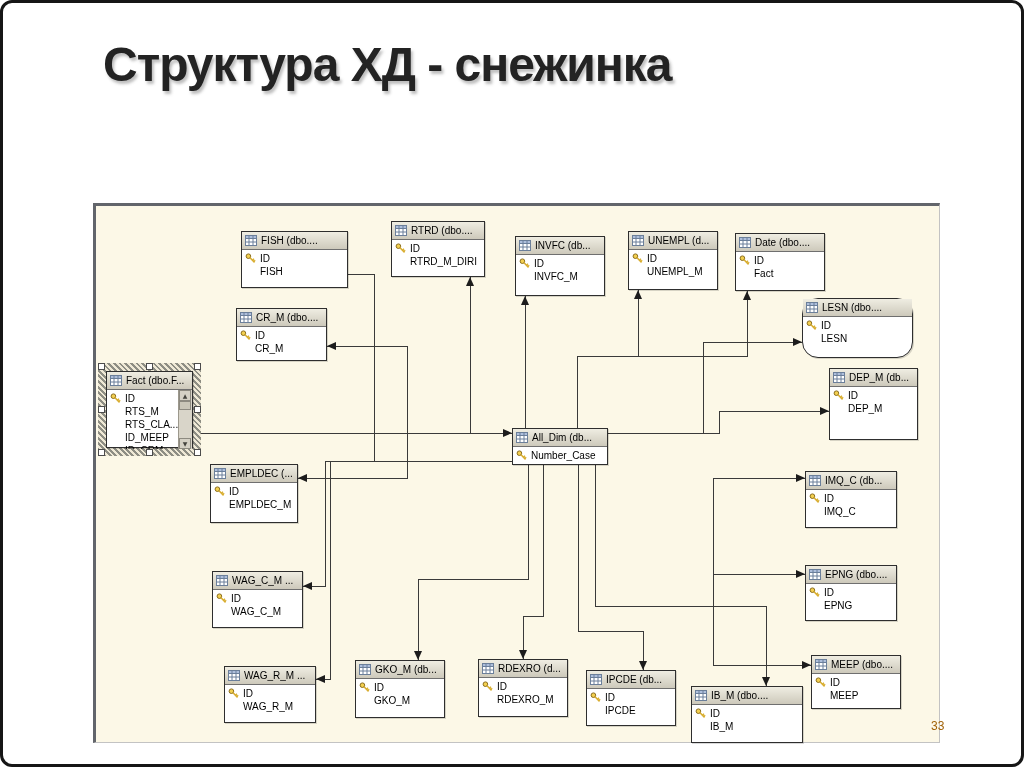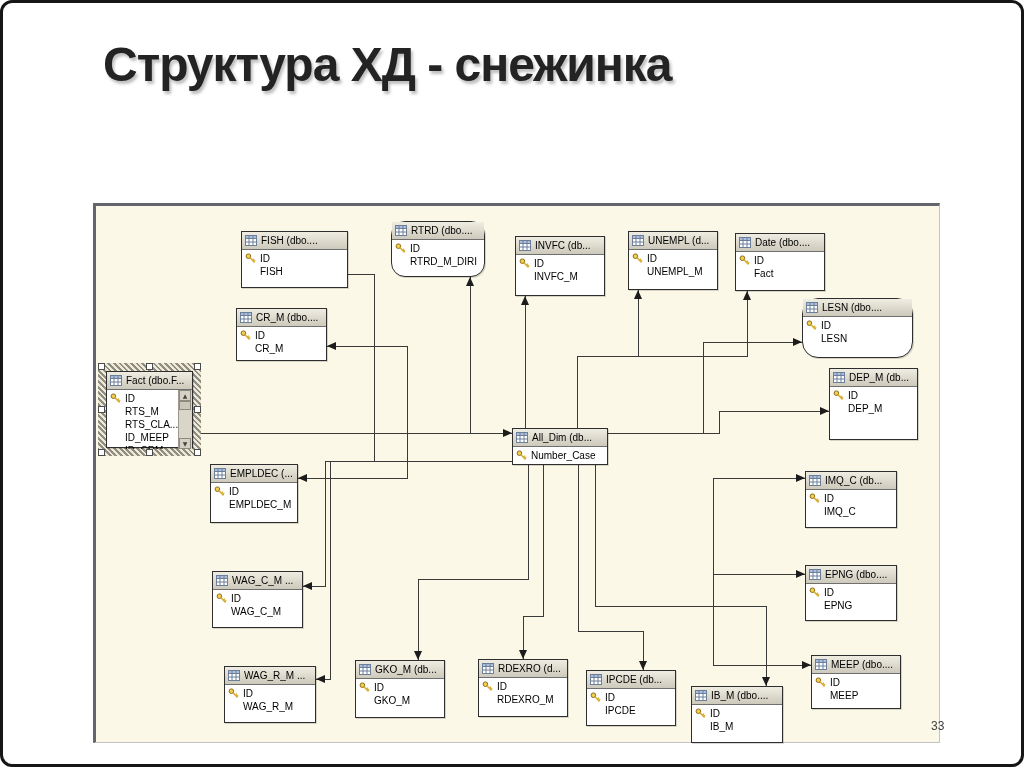--- a/index.html
+++ b/index.html
@@ -4,21 +4,21 @@
 <style>
   html,body{margin:0;padding:0;background:#ffffff;}
   #slide{position:relative;width:1024px;height:767px;background:#ffffff;border:3px solid #161616;
          border-radius:12px;box-sizing:border-box;overflow:hidden;
          font-family:"Liberation Sans",sans-serif;}
   .title{position:absolute;left:100px;top:34px;margin:0;font-size:48px;font-weight:bold;color:#232323;
          letter-spacing:-1px;text-shadow:2px 3px 3px rgba(110,110,110,0.45);white-space:nowrap;}
   #panel{position:absolute;left:90px;top:200px;width:847px;height:540px;background:#fcf8e7;
          border-top:3px solid #62656b;border-left:3px solid #62656b;
          border-right:1px solid #c3c3c3;border-bottom:1px solid #c3c3c3;box-sizing:border-box;z-index:0;}
-  .pagenum{position:absolute;left:928px;top:716px;font-size:12px;color:#404040;z-index:5;}
+  .pagenum{position:absolute;left:928px;top:716px;font-size:12px;color:#a16207;z-index:5;}
 
   .seg{position:absolute;background:#3a3a3a;z-index:1;}
   .arrow{position:absolute;width:0;height:0;z-index:1;}
   .arrow-right{border-top:4px solid transparent;border-bottom:4px solid transparent;border-left:9px solid #1c1c1c;}
   .arrow-left {border-top:4px solid transparent;border-bottom:4px solid transparent;border-right:9px solid #1c1c1c;}
   .arrow-up   {border-left:4px solid transparent;border-right:4px solid transparent;border-bottom:9px solid #1c1c1c;}
   .arrow-down {border-left:4px solid transparent;border-right:4px solid transparent;border-top:9px solid #1c1c1c;}
 
   .dtable{position:absolute;background:#ffffff;border:1px solid #2e2e2e;box-sizing:border-box;z-index:3;
           box-shadow:1px 1px 0 rgba(0,0,0,0.15);}
@@ -133,21 +133,21 @@
     <path d="M7.5 7.3 L9 5.8 M8.8 8.6 L10.2 7.2" stroke="#d8ad2e" stroke-width="1.3" fill="none"></path>
   </svg></span>
     <span class="fname">ID</span>
   </div>
         <div class="frow">
     <span class="keyslot"></span>
     <span class="fname">FISH</span>
   </div>
       </div>
   </div>
-    <div class="dtable" style="left: 388px; top: 218px; width: 94px; height: 56px; border-radius: 14px;">
+    <div class="dtable" style="left: 388px; top: 218px; width: 94px; height: 56px;">
     <div class="hdr">
       <span class="ticon">
         <svg width="12" height="11" viewBox="0 0 12 11">
           <rect x="0.5" y="0.5" width="11" height="10" fill="#ffffff" stroke="#6b7f9a"></rect>
           <rect x="0.5" y="0.5" width="11" height="3" fill="#aebfdc" stroke="#6b7f9a"></rect>
           <line x1="4" y1="0.5" x2="4" y2="10.5" stroke="#6b7f9a"></line>
           <line x1="8" y1="0.5" x2="8" y2="10.5" stroke="#6b7f9a"></line>
           <line x1="0.5" y1="7" x2="11.5" y2="7" stroke="#6b7f9a"></line>
         </svg>
       </span>
@@ -632,21 +632,21 @@
     <path d="M7.5 7.3 L9 5.8 M8.8 8.6 L10.2 7.2" stroke="#d8ad2e" stroke-width="1.3" fill="none"></path>
   </svg></span>
     <span class="fname">ID</span>
   </div>
         <div class="frow">
     <span class="keyslot"></span>
     <span class="fname">IPCDE</span>
   </div>
       </div>
   </div>
-    <div class="dtable" style="left: 688px; top: 683px; width: 92px; height: 57px; text-align: right;">
+    <div class="dtable" style="left: 688px; top: 683px; width: 112px; height: 57px; text-align: right;">
     <div class="hdr">
       <span class="ticon">
         <svg width="12" height="11" viewBox="0 0 12 11">
           <rect x="0.5" y="0.5" width="11" height="10" fill="#ffffff" stroke="#6b7f9a"></rect>
           <rect x="0.5" y="0.5" width="11" height="3" fill="#aebfdc" stroke="#6b7f9a"></rect>
           <line x1="4" y1="0.5" x2="4" y2="10.5" stroke="#6b7f9a"></line>
           <line x1="8" y1="0.5" x2="8" y2="10.5" stroke="#6b7f9a"></line>
           <line x1="0.5" y1="7" x2="11.5" y2="7" stroke="#6b7f9a"></line>
         </svg>
       </span>

